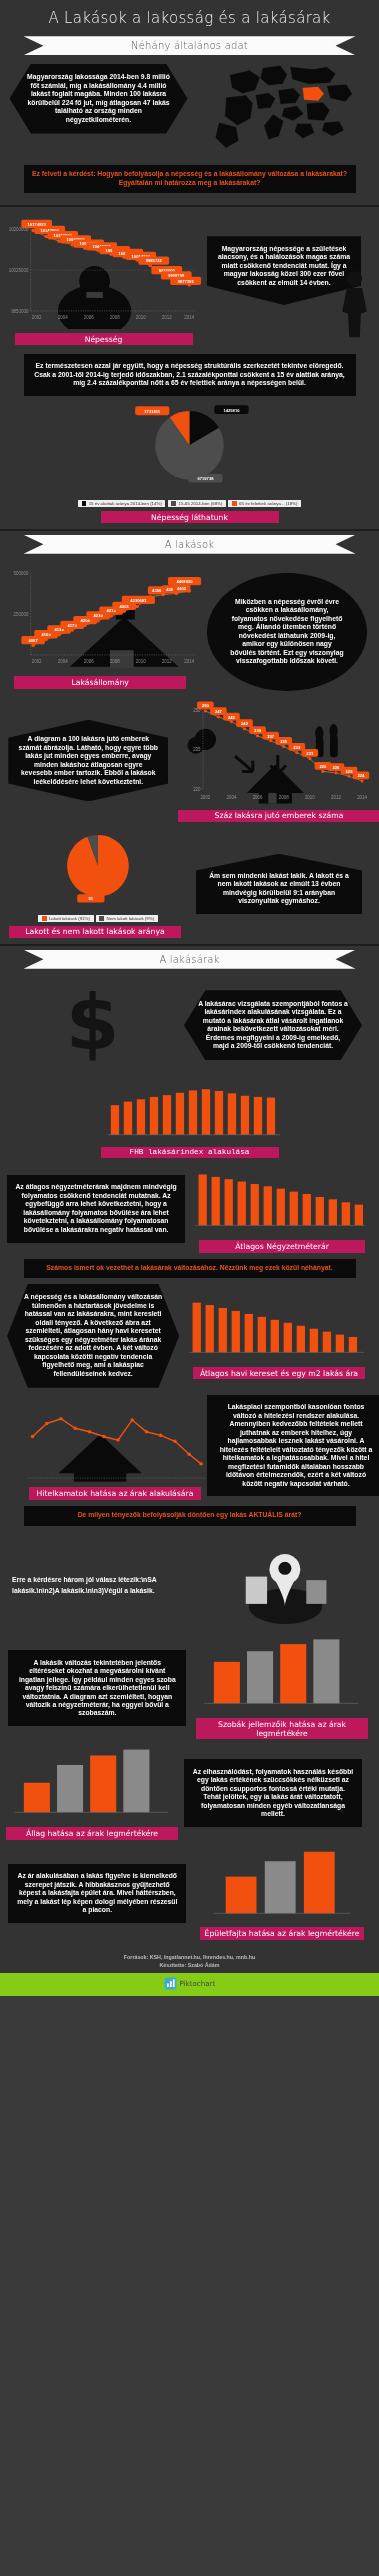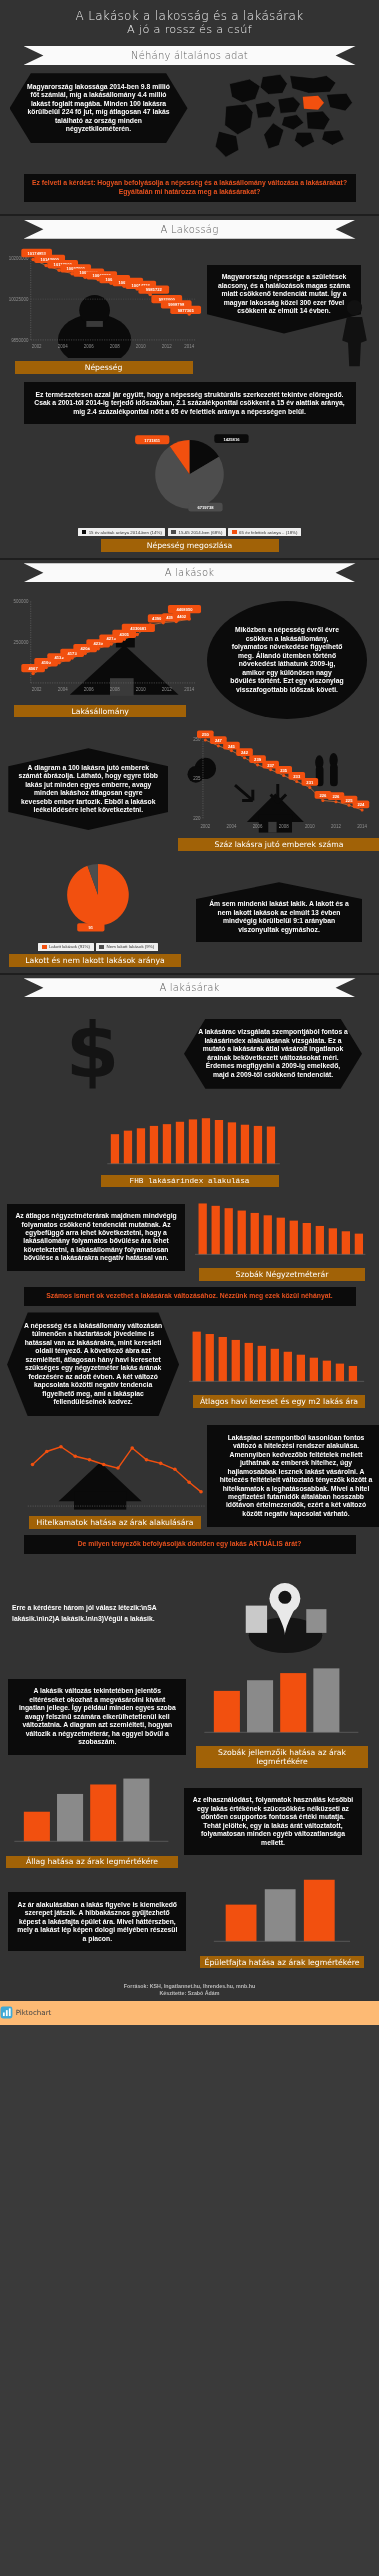--- a/index.html
+++ b/index.html
@@ -17,21 +17,21 @@
   .dark-band { background:#333333; width:379px; position:relative; }
   .sep { height:1.8px; background:#1e1e1e; width:379px; }
 
   
   .title-wrap { background:#333; padding:9.5px 0 6px; text-align:center; }
   .title-l1, .title-l2 {
     font-family:"DejaVu Sans", sans-serif;
     font-weight:300; color:#efefef; letter-spacing:0.3px;
     line-height:1.15;
   }
-  .title-l1 { font-size:12px; }
+  .title-l1 { font-size:15px; }
   .title-l2 { font-size:11.3px; }
   .ribbon-shape{
     width:332px; height:19px; background:#fafafa; margin:0 auto;
     clip-path: polygon(0 0, 100% 0, 94% 50%, 100% 100%, 0 100%, 6% 50%);
     display:flex; align-items:center; justify-content:center;
   }
   .ribbon-text{
     font-family:"DejaVu Sans", sans-serif; font-weight:300;
     font-size:10px; color:#5b5b5b; letter-spacing:0.2px;
   }
@@ -52,54 +52,53 @@
 
   .red-note {
     background:#0b0b0b; color:#e8521f; text-align:center;
     font-weight:700; font-size:6.8px; line-height:1.3;
     padding:5.3px 7.1px; margin:6px auto; width:332px;
   }
 
   
   .chart { position:relative; font-family:"Liberation Sans", sans-serif; }
   .chart-title {
-    background:#a16207; color:#fff; text-align:center;
+    background:#be185d; color:#fff; text-align:center;
     font-size:7.7px; padding:1.8px 0; margin:3.6px auto 0;
     font-family:"DejaVu Sans", sans-serif; font-weight:400;
   }
   .tick-lbl { fill:#8f8f8f; font-size:7.5px; font-family:"Liberation Sans",sans-serif; }
   .bubble-txt { fill:#fff; font-size:7px; font-weight:bold; font-family:"Liberation Sans",sans-serif; }
 
   .legend { display:flex; flex-wrap:wrap; justify-content:center; gap:2.4px; margin-top:2.4px; }
   .legend-item {
     background:#efefef; color:#333; font-size:4.4px; padding:1.2px 3.6px;
     display:flex; align-items:center; gap:2.4px; border-radius:0.6px;
   }
   .swatch { width:4.7px; height:4.7px; display:inline-block; }
 
   .sec { padding:3.6px 0 6px; }
   .row { display:flex; align-items:center; }
 
   .footer {
     background:#333; text-align:center; padding:8.3px 0 3.6px; color:#bdbdbd;
     font-size:5.3px; line-height:1.4; font-weight:bold;
   }
-  .brandbar { background:#fdba74; padding:4.7px 0 6px; }
+  .brandbar { background:#84cc16; text-align:center; padding:4.7px 0 6px; }
   .brandname { color:#444; font-size:7.1px; font-family:"DejaVu Sans",sans-serif; }
   svg { display:block; }
   .silhouette { fill:#0a0a0a; }
 </style>
 </head>
 <body>
 
 <div class="page">
 
   <div class="title-wrap">
     <div class="title-l1">A Lakások a lakosság és a lakásárak</div>
-    <div class="title-l2">A jó a rossz és a csúf</div>
   </div>
 
   <div class="dark-band sec">
     <div class="ribbon-shape">
       <span class="ribbon-text">Néhány általános adat</span>
     </div>
 
     <div class="row" style="align-items:flex-start; margin-top:8.3px;">
       <div style="width:196px; padding-left:9.5px;">
         <div class="callout hexflat" style="width:178px;">
@@ -132,23 +131,20 @@
     </div>
 
     <div class="red-note">
       <span>Ez felveti a kérdést: Hogyan befolyásolja a népesség és a lakásállomány változása a lakásárakat? Egyáltalán mi határozza meg a lakásárakat?</span>
     </div>
   </div>
 
   <div class="sep"></div>
 
   <div class="dark-band sec">
-    <div class="ribbon-shape">
-      <span class="ribbon-text">A Lakosság</span>
-    </div>
 
     <div class="row" style="align-items:flex-start; margin-top:6px;">
 
       <div style="width:207px; position:relative;" class="chart">
         <svg width="204" height="113" viewBox="0 0 345 190">
 
           <ellipse cx="160" cy="160" rx="62" ry="44" class="silhouette"></ellipse>
           <circle cx="160" cy="110" r="26" class="silhouette"></circle>
           <rect x="146" y="128" width="28" height="10" fill="#3a3a3a"></rect>
 
@@ -257,21 +253,21 @@
             </span>
           <span class="legend-item">
               <i class="swatch" style="background:#4d4d4d"></i>
               <span>15-65 2014-ben (68%)</span>
             </span>
           <span class="legend-item">
               <i class="swatch" style="background:#f2500f"></i>
               <span>65 év felettiek aránya .. (18%)</span>
             </span>
         </div>
-        <div class="chart-title" style="width:178px;">Népesség megoszlása</div>
+        <div class="chart-title" style="width:178px;">Népesség láthatunk</div>
       </div>
     </div>
   </div>
 
   <div class="sep"></div>
 
   <div class="dark-band sec">
     <div class="ribbon-shape">
       <span class="ribbon-text">A lakások</span>
     </div>
@@ -527,21 +523,21 @@
             <rect x="146" y="40" width="14" height="62"></rect>
               <rect x="168" y="45" width="14" height="57"></rect>
             <rect x="190" y="49" width="14" height="53"></rect>
               <rect x="212" y="54" width="14" height="48"></rect>
             <rect x="234" y="58" width="14" height="44"></rect>
               <rect x="256" y="63" width="14" height="39"></rect>
             <rect x="278" y="67" width="14" height="35"></rect>
           </g>
           <line x1="8" y1="102" x2="296" y2="102" stroke="#6d6d6d"></line>
         </svg>
-        <div class="chart-title" style="width:166px;">Szobák Négyzetméterár</div>
+        <div class="chart-title" style="width:166px;">Átlagos Négyzetméterár</div>
       </div>
     </div>
 
     <div class="red-note">
       <span>Számos ismert ok vezethet a lakásárak változásához. Nézzünk meg ezek közül néhányat.</span>
     </div>
 
     <div class="row" style="align-items:center; margin-top:3.6px;">
       <div style="width:184px; padding-left:7.1px;">
         <div class="callout hexflat" style="width:172px;">
@@ -564,21 +560,21 @@
             <rect x="234" y="67" width="14" height="35"></rect>
               <rect x="256" y="72" width="14" height="30"></rect>
             <rect x="278" y="76" width="14" height="26"></rect>
           </g>
           <line x1="8" y1="102" x2="304" y2="102" stroke="#6d6d6d"></line>
         </svg>
         <div class="chart-title" style="width:172px;">Átlagos havi kereset és egy m2 lakás ára</div>
       </div>
     </div>
 
-    <div class="row" style="align-items:center; margin-top:7.1px;margin-left:23px;">
+    <div class="row" style="align-items:flex-start; margin-top:7.1px;margin-left:23px;">
       <div style="width:190px;" class="chart">
         <svg width="184" height="89" viewBox="0 0 310 150">
           <path d="M60 132 L130 66 L200 132 Z" class="silhouette"></path>
           <rect x="86" y="116" width="88" height="30" class="silhouette"></rect>
           <polyline fill="none" stroke="#f2500f" stroke-width="2.4" points="16,70 40,48 64,40 88,56 112,62 136,70 160,76 184,42 208,62 232,68 256,78 280,100 300,116"></polyline>
           <g fill="#f2500f">
             <circle cx="16" cy="70" r="3"></circle>
               <circle cx="40" cy="48" r="3"></circle>
               <circle cx="64" cy="40" r="3"></circle>
             <circle cx="88" cy="56" r="3"></circle>

